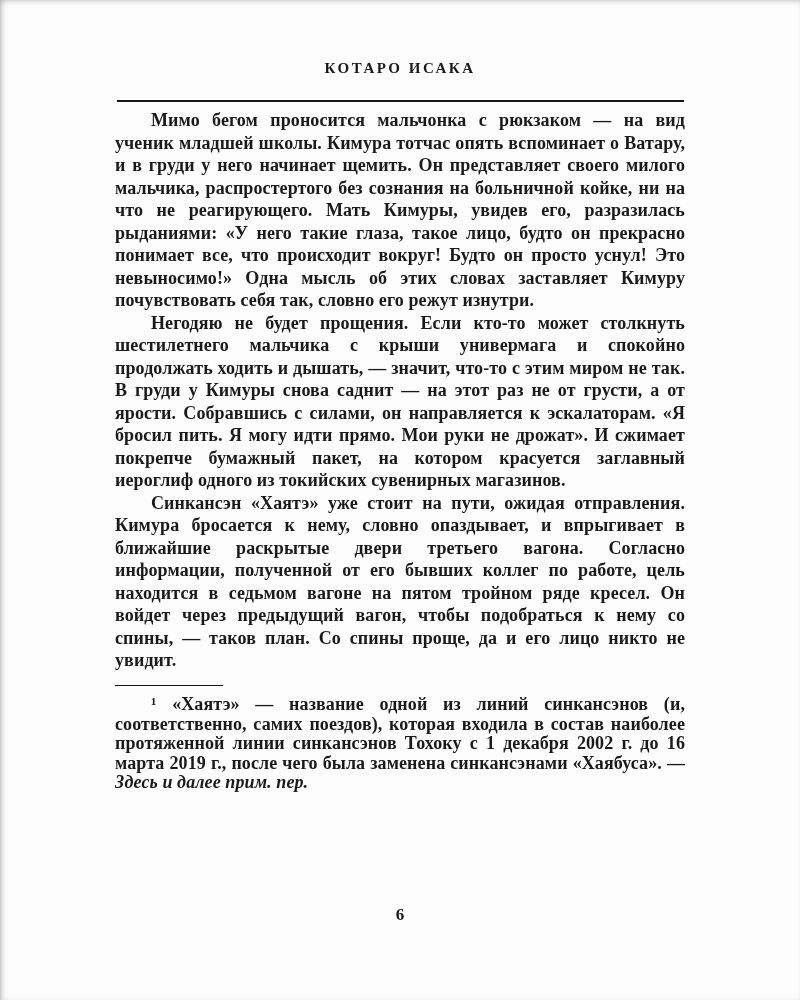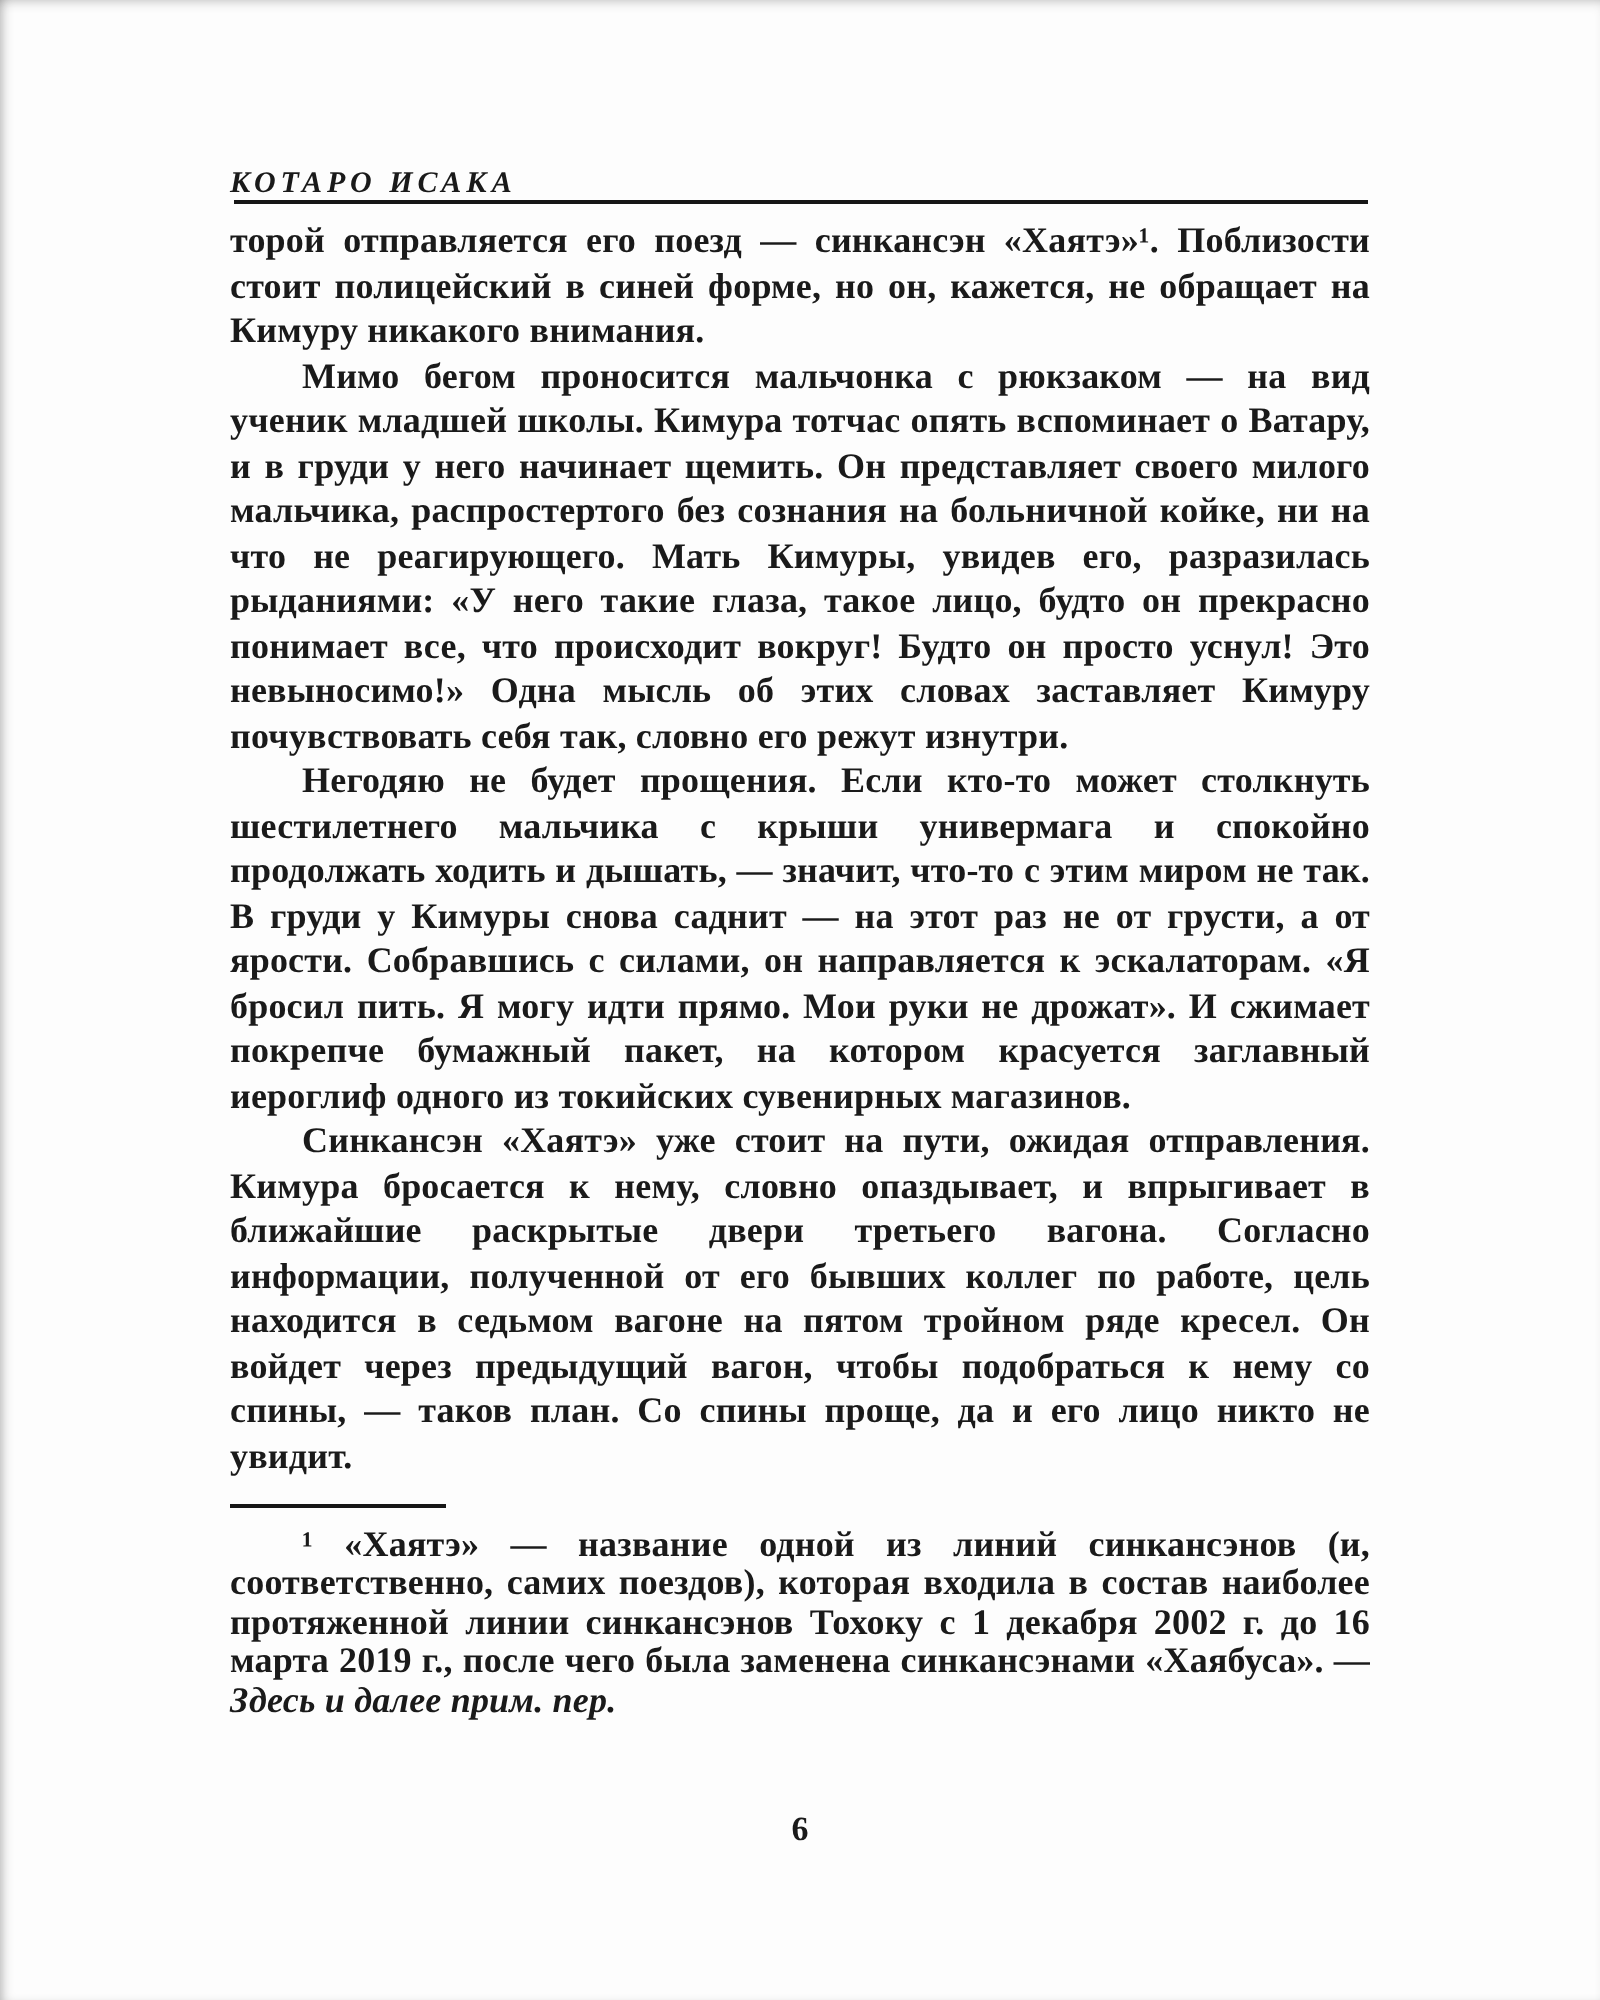--- a/index.html
+++ b/index.html
@@ -12,28 +12,27 @@
     position: relative;
     width: 800px;
     height: 1000px;
     background: #fdfdfd;
     color: #1a1a1a;
     overflow: hidden;
     box-shadow: inset 4px 0 6px -3px rgba(0,0,0,0.28), inset 0 4px 6px -3px rgba(0,0,0,0.18);
   }
   .running-head {
     position: absolute;
-    top: 84px;
+    top: 60px;
     left: 115px;
     width: 570px;
-    text-align: left;
+    text-align: center;
     font-weight: 700;
     font-size: 15px;
     letter-spacing: 2.5px;
-    font-style: italic;
   }
   .head-rule {
     position: absolute;
     top: 100px;
     left: 117px;
     width: 567px;
     height: 2px;
     background: #161616;
   }
   .body-text {
@@ -84,21 +83,20 @@
 </head>
 <body>
 
 <div class="page">
 
   <div class="running-head">КОТАРО ИСАКА</div>
 
   <div class="head-rule"></div>
 
   <div class="body-text">
-    <p class="no-indent">торой отправляется его поезд — синкансэн «Хаятэ»¹. Поблизости стоит полицейский в синей форме, но он, кажется, не обращает на Кимуру никакого внимания.</p>
     <p>Мимо бегом проносится мальчонка с рюкзаком — на вид ученик младшей школы. Кимура тотчас опять вспоминает о Ватару, и в груди у него начинает щемить. Он представляет своего милого мальчика, распростертого без сознания на больничной койке, ни на что не реагирующего. Мать Кимуры, увидев его, разразилась рыданиями: «У него такие глаза, такое лицо, будто он прекрасно понимает все, что происходит вокруг! Будто он просто уснул! Это невыносимо!» Одна мысль об этих словах заставляет Кимуру почувствовать себя так, словно его режут изнутри.</p>
     <p>Негодяю не будет прощения. Если кто-то может столкнуть шестилетнего мальчика с крыши универмага и спокойно продолжать ходить и дышать, — значит, что-то с этим миром не так. В груди у Кимуры снова саднит — на этот раз не от грусти, а от ярости. Собравшись с силами, он направляется к эскалаторам. «Я бросил пить. Я могу идти прямо. Мои руки не дрожат». И сжимает покрепче бумажный пакет, на котором красуется заглавный иероглиф одного из токийских сувенирных магазинов.</p>
     <p>Синкансэн «Хаятэ» уже стоит на пути, ожидая отправления. Кимура бросается к нему, словно опаздывает, и впрыгивает в ближайшие раскрытые двери третьего вагона. Согласно информации, полученной от его бывших коллег по работе, цель находится в седьмом вагоне на пятом тройном ряде кресел. Он войдет через предыдущий вагон, чтобы подобраться к нему со спины, — таков план. Со спины проще, да и его лицо никто не увидит.</p>
 
     <div class="footnote-rule"></div>
 
     <p class="footnote"><span>¹ «Хаятэ» — название одной из линий синкансэнов (и, соответственно, самих поездов), которая входила в состав наиболее протяженной линии синкансэнов Тохоку с 1 декабря 2002 г. до 16 марта 2019 г., после чего была заменена синкансэнами «Хаябуса». — </span><em>Здесь и далее прим. пер.</em></p>
   </div>
 
   <div class="page-number">6</div>

